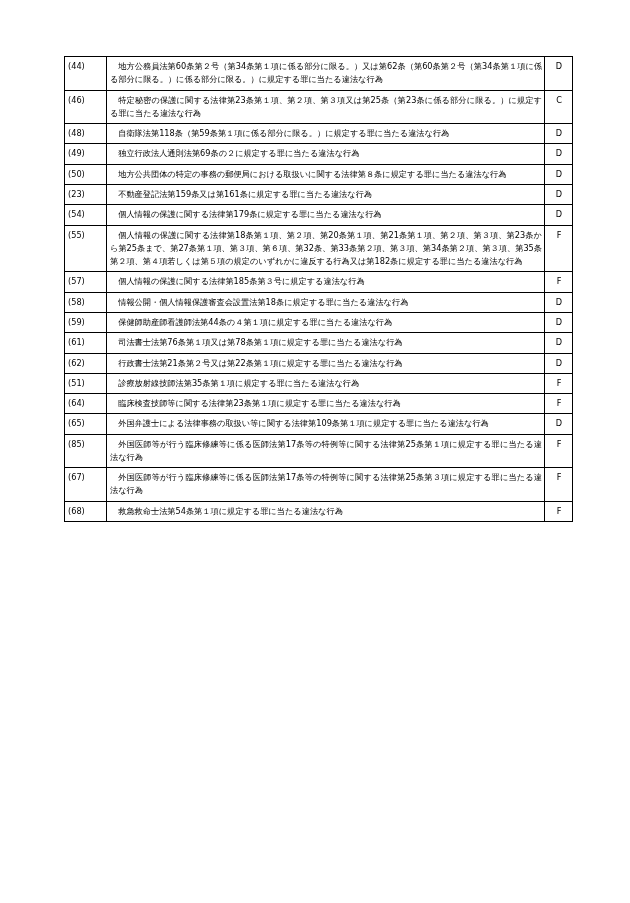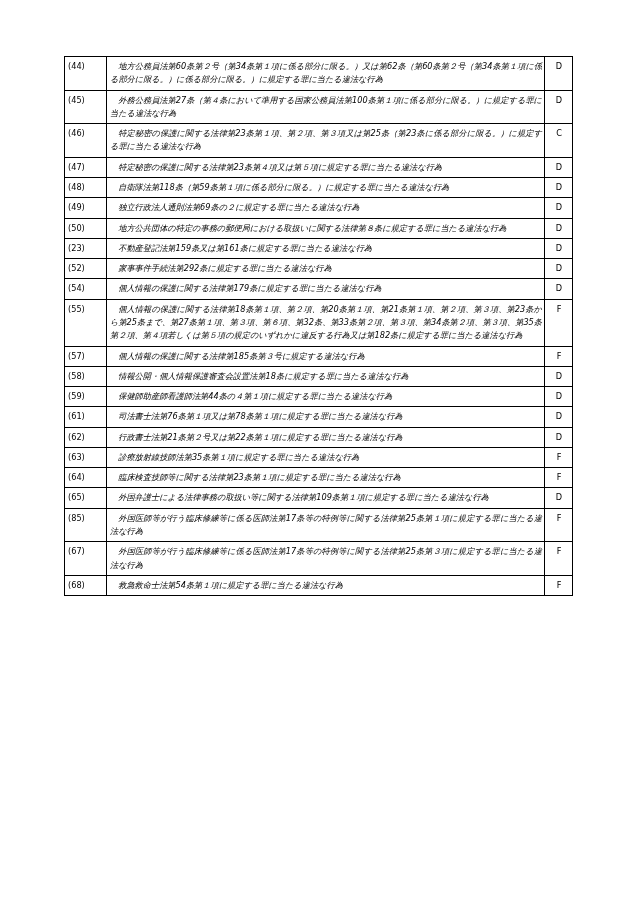--- a/index.html
+++ b/index.html
@@ -37,78 +37,62 @@
     text-align: left;
     padding-left: 4px;
     white-space: nowrap;
   }
   td.body {
     width: 432px;
     padding-left: 2px;
     padding-right: 4px;
     text-align: justify;
     text-justify: inter-ideograph;
-    font-style: italic;
   }
   td.code {
     width: 22px;
     text-align: center;
     padding-left: 0;
     padding-right: 0;
   }
 </style>
 </head>
 <body>
 
 <div class="page">
   <table class="law-table">
     <tbody>
       <tr>
         <td class="num">(44)</td>
         <td class="body">　地方公務員法第60条第２号（第34条第１項に係る部分に限る。）又は第62条（第60条第２号（第34条第１項に係る部分に限る。）に係る部分に限る。）に規定する罪に当たる違法な行為</td>
         <td class="code">D</td>
       </tr>
       <tr>
-        <td class="num">(45)</td>
-        <td class="body">　外務公務員法第27条（第４条において準用する国家公務員法第100条第１項に係る部分に限る。）に規定する罪に当たる違法な行為</td>
-        <td class="code">D</td>
-      </tr>
-      <tr>
         <td class="num">(46)</td>
         <td class="body">　特定秘密の保護に関する法律第23条第１項、第２項、第３項又は第25条（第23条に係る部分に限る。）に規定する罪に当たる違法な行為</td>
         <td class="code">C</td>
-      </tr>
-      <tr>
-        <td class="num">(47)</td>
-        <td class="body">　特定秘密の保護に関する法律第23条第４項又は第５項に規定する罪に当たる違法な行為</td>
-        <td class="code">D</td>
       </tr>
       <tr>
         <td class="num">(48)</td>
         <td class="body">　自衛隊法第118条（第59条第１項に係る部分に限る。）に規定する罪に当たる違法な行為</td>
         <td class="code">D</td>
       </tr>
       <tr>
         <td class="num">(49)</td>
         <td class="body">　独立行政法人通則法第69条の２に規定する罪に当たる違法な行為</td>
         <td class="code">D</td>
       </tr>
       <tr>
         <td class="num">(50)</td>
         <td class="body">　地方公共団体の特定の事務の郵便局における取扱いに関する法律第８条に規定する罪に当たる違法な行為</td>
         <td class="code">D</td>
       </tr>
       <tr>
         <td class="num">(23)</td>
         <td class="body">　不動産登記法第159条又は第161条に規定する罪に当たる違法な行為</td>
-        <td class="code">D</td>
-      </tr>
-      <tr>
-        <td class="num">(52)</td>
-        <td class="body">　家事事件手続法第292条に規定する罪に当たる違法な行為</td>
         <td class="code">D</td>
       </tr>
       <tr>
         <td class="num">(54)</td>
         <td class="body">　個人情報の保護に関する法律第179条に規定する罪に当たる違法な行為</td>
         <td class="code">D</td>
       </tr>
       <tr>
         <td class="num">(55)</td>
         <td class="body">　個人情報の保護に関する法律第18条第１項、第２項、第20条第１項、第21条第１項、第２項、第３項、第23条から第25条まで、第27条第１項、第３項、第６項、第32条、第33条第２項、第３項、第34条第２項、第３項、第35条第２項、第４項若しくは第５項の規定のいずれかに違反する行為又は第182条に規定する罪に当たる違法な行為</td>
@@ -133,21 +117,21 @@
         <td class="num">(61)</td>
         <td class="body">　司法書士法第76条第１項又は第78条第１項に規定する罪に当たる違法な行為</td>
         <td class="code">D</td>
       </tr>
       <tr>
         <td class="num">(62)</td>
         <td class="body">　行政書士法第21条第２号又は第22条第１項に規定する罪に当たる違法な行為</td>
         <td class="code">D</td>
       </tr>
       <tr>
-        <td class="num">(63)</td>
+        <td class="num">(51)</td>
         <td class="body">　診療放射線技師法第35条第１項に規定する罪に当たる違法な行為</td>
         <td class="code">F</td>
       </tr>
       <tr>
         <td class="num">(64)</td>
         <td class="body">　臨床検査技師等に関する法律第23条第１項に規定する罪に当たる違法な行為</td>
         <td class="code">F</td>
       </tr>
       <tr>
         <td class="num">(65)</td>

